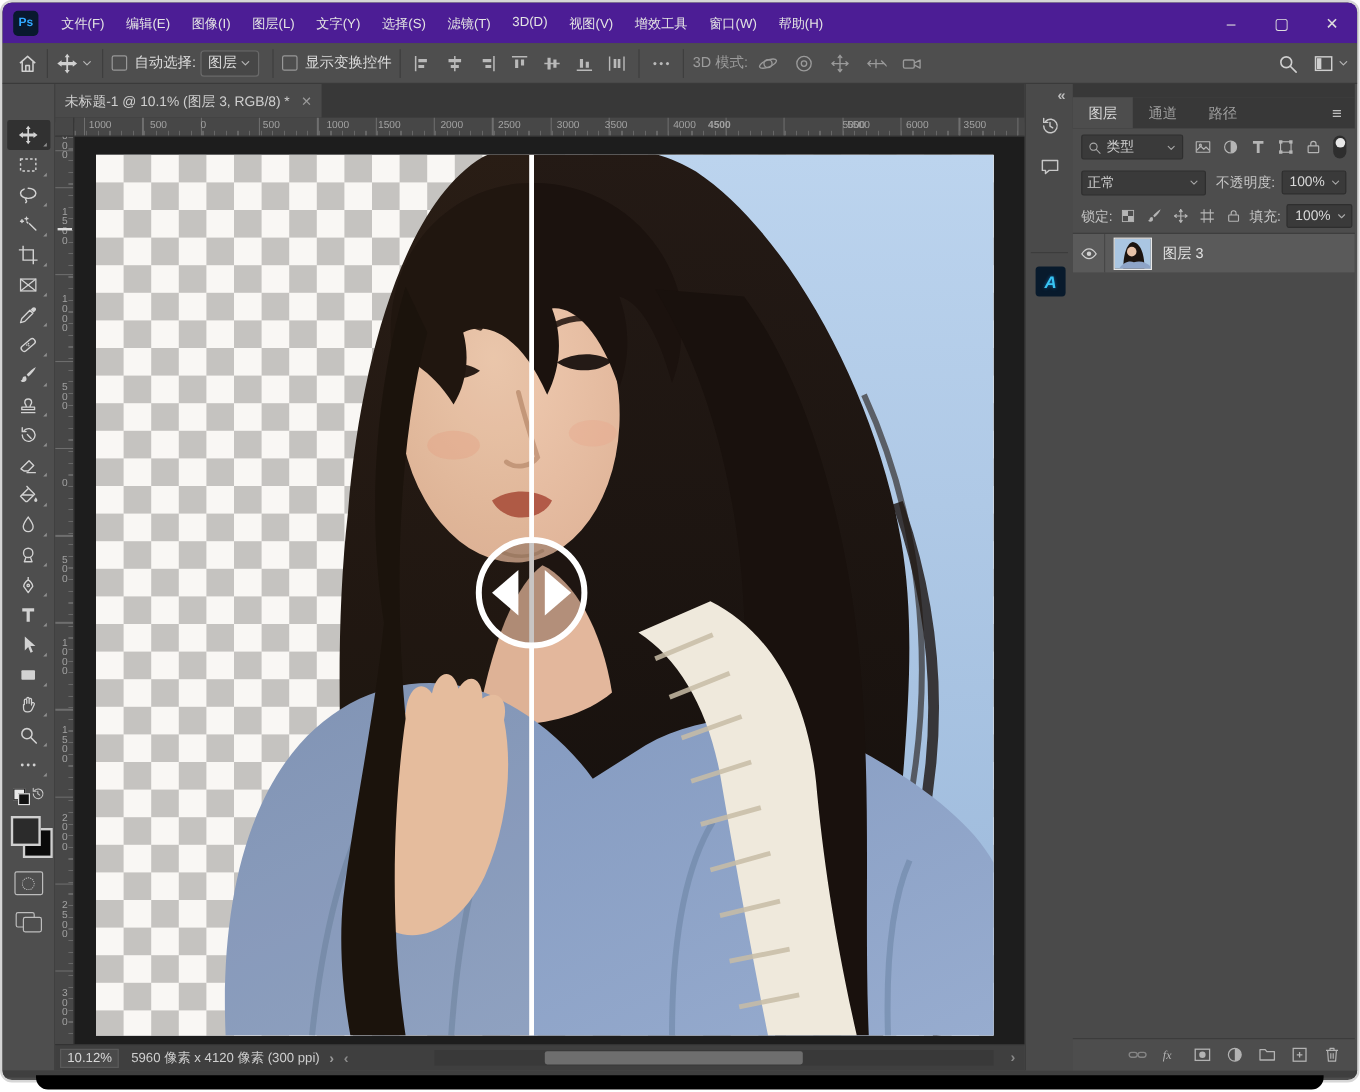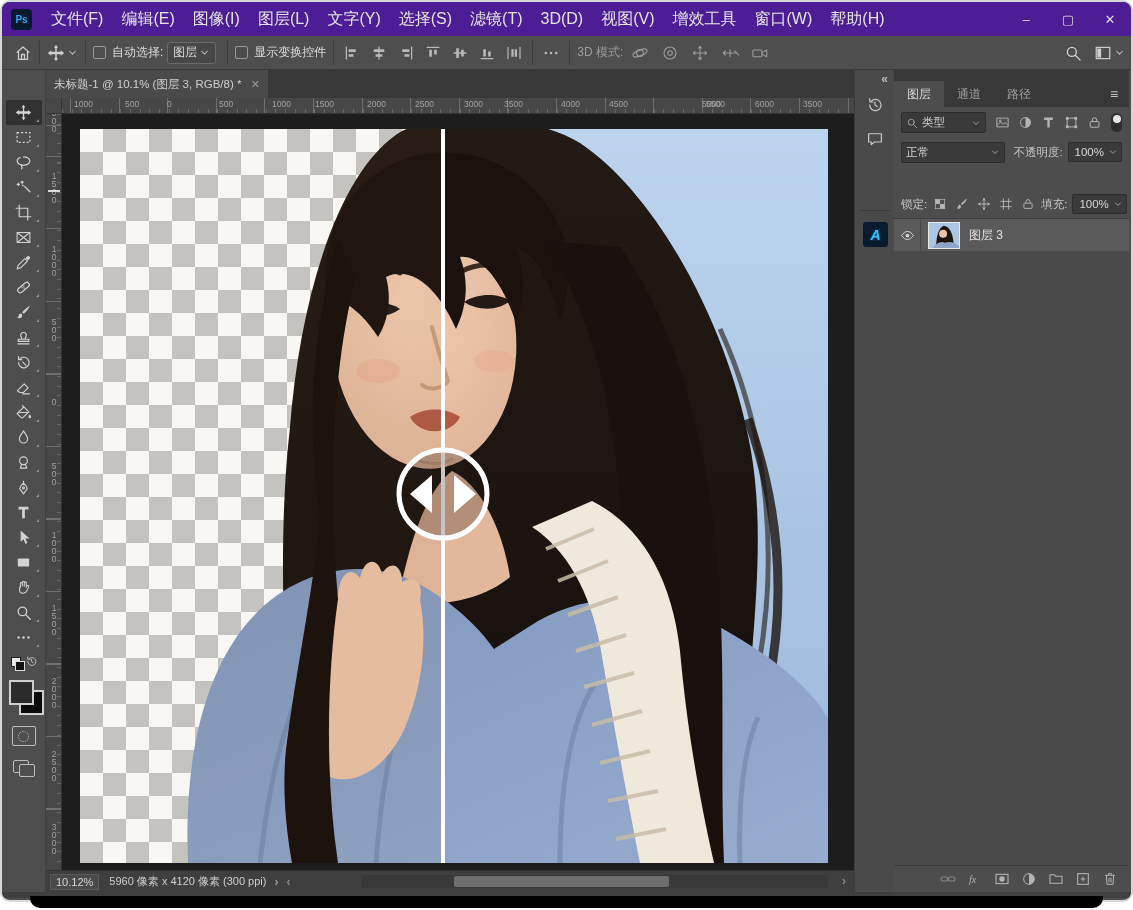--- a/index.html
+++ b/index.html
@@ -10,21 +10,21 @@
           border:2px solid #d6d6d6;border-radius:10px;overflow:hidden;box-sizing:border-box;}
   .black-base{position:absolute;left:30px;right:30px;top:896px;height:12px;background:#000;
               border-radius:0 0 10px 10px;}
   svg.svgi{display:block;width:100%;height:100%;}
   
   .titlebar{position:absolute;left:0;right:0;top:0;height:34px;background:#4c1d95;
             display:flex;align-items:center;justify-content:space-between;}
   .ps-logo{width:21px;height:21px;margin:0 10px 0 9px;border-radius:4px;background:#09192e;
            color:#31a8ff;font-size:10px;font-weight:bold;display:flex;align-items:center;
            justify-content:center;}
-  .menu-item{color:#e4e4e4;font-size:16px;padding:0 9px;height:34px;display:flex;
+  .menu-item{color:#e4e4e4;font-size:11px;padding:0 9px;height:34px;display:flex;
              align-items:center;cursor:default;}
   .win-ctrls{margin-left:auto;display:flex;height:34px;}
   .win-btn{width:42px;display:flex;align-items:center;justify-content:center;color:#dddddd;
            font-size:13px;}
   
   .optionsbar{position:absolute;left:0;right:0;top:34px;height:34px;background:#4e4e4e;
               border-bottom:1px solid #3a3a3a;display:flex;align-items:center;box-sizing:border-box;}
   .ob-sep{width:1px;height:24px;background:#3e3e3e;margin:0 7px;}
   .ob-icon{width:18px;height:18px;color:#cfcfcf;flex:none;}
   .ob-chev{width:11px;height:11px;color:#b5b5b5;margin-left:2px;flex:none;}
@@ -134,21 +134,21 @@
   .p-select{display:flex;align-items:center;background:#3a3a3a;border:1px solid #2e2e2e;
             border-radius:2px;height:21px;padding:0 4px;box-sizing:border-box;}
   .p-select .txt{color:#cfcfcf;font-size:11.5px;white-space:nowrap;}
   .p-chev{width:10px;height:10px;color:#a8a8a8;margin-left:4px;flex:none;}
   .f-icon{width:20px;height:20px;padding:2.5px;box-sizing:border-box;color:#b5b5b5;flex:none;}
   .f-toggle{width:11px;height:19px;background:#2e2e2e;border-radius:6px;position:relative;
             margin-left:4px;flex:none;}
   .f-toggle::after{content:"";position:absolute;left:1.5px;top:1.5px;width:8px;height:8px;
                    border-radius:50%;background:#e8e8e8;}
   .p-blend{height:28px;}
-  .p-lock{height:28px;margin-top:24px;}
+  .p-lock{height:28px;}
   .p-label{color:#c6c6c6;font-size:11.5px;white-space:nowrap;}
   .p-val{display:flex;align-items:center;background:#3a3a3a;border:1px solid #2e2e2e;
          border-radius:2px;height:20px;padding:0 3px 0 6px;margin-left:5px;box-sizing:border-box;}
   .p-val .txt{color:#d8d8d8;font-size:11.5px;}
   .l-icon{width:18px;height:18px;padding:2px;box-sizing:border-box;color:#b5b5b5;flex:none;
           margin:0 2px;}
   .p-list{flex:1;background:#4a4a4a;border-top:1px solid #3e3e3e;overflow:hidden;}
   .layer-row{height:32px;background:#5a5a5a;display:flex;align-items:center;}
   .lr-eye{width:26px;height:32px;display:flex;align-items:center;justify-content:center;
           color:#d0d0d0;border-right:1px solid #474747;flex:none;}
@@ -778,21 +778,21 @@
         <span class="rt-label" style="left: 63px;">500</span>
         <span class="rt-label" style="left: 105px;">0</span>
         <span class="rt-label" style="left: 157px;">500</span>
         <span class="rt-label" style="left: 210px;">1000</span>
         <span class="rt-label" style="left: 253px;">1500</span>
         <span class="rt-label" style="left: 305px;">2000</span>
         <span class="rt-label" style="left: 353px;">2500</span>
         <span class="rt-label" style="left: 402px;">3000</span>
         <span class="rt-label" style="left: 442px;">3500</span>
         <span class="rt-label" style="left: 499px;">4000</span>
-        <span class="rt-label" style="left: 547px;">4500</span>
+        <span class="rt-label" style="left: 528px; font-weight: bold;">4500</span>
         <span class="rt-label" style="left: 596px; padding-left: 44px;">5000</span>
         <span class="rt-label" style="left: 644px;">5500</span>
         <span class="rt-label" style="left: 693px;">6000</span>
         <span class="rt-label" style="left: 741px;">3500</span>
       </div>
   </div>
   <div class="ruler-left">
     <div class="rl-major"></div>
     <div class="rl-minor"></div>
     <div>

